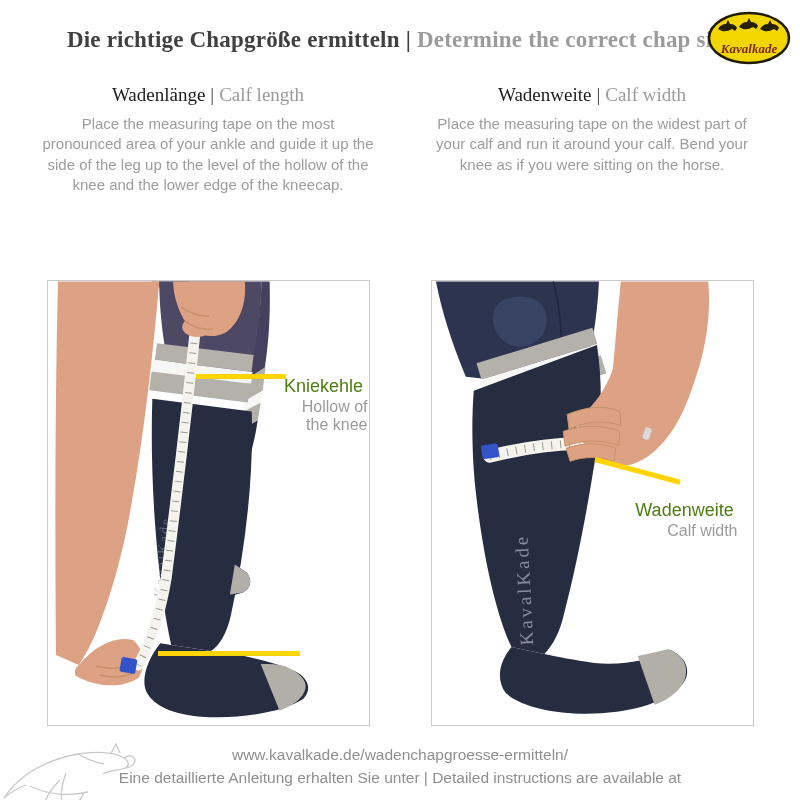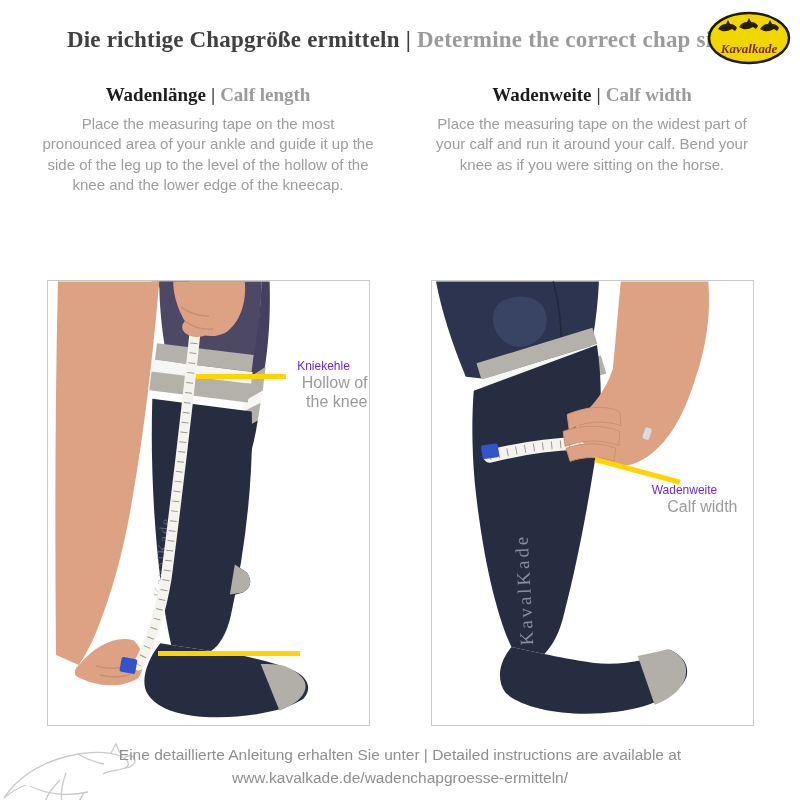--- a/index.html
+++ b/index.html
@@ -10,40 +10,40 @@
   header { position:relative; height:80px; }
   .main-title { padding-top:27px; text-align:center; font-family:"Liberation Serif", serif; font-weight:bold; font-size:23px; letter-spacing:.2px; }
   .title-de { color:#404040; }
   .title-sep { color:#3c3c3c; padding:0 6px; }
   .title-en { color:#9b9b9b; }
   .logo { position:absolute; right:9px; top:11px; width:84px; height:54px; }
 
   
   .columns { display:flex; justify-content:space-between; padding:4px 41px 0 41px; }
   .column { width:334px; }
-  .col-heading { text-align:center; font-family:"Liberation Serif", serif; font-weight:bold; font-size:19px; height:30px; }
+  .col-heading { text-align:center; font-family:"Liberation Serif", serif; font-weight:normal; font-size:19px; height:30px; }
   .h-de { color:#1c1c1c; }
   .h-sep { color:#3c3c3c; padding:0 5px; }
   .h-en { color:#9b9b9b; }
   .col-body { height:166px; text-align:center; font-size:15px; line-height:1.36; }
   .body-de { color:#414141; }
   .body-en { color:#9d9d9d; }
 
   
   .photo { position:relative; width:323px; height:446px; margin:0 auto; border:1px solid #cacaca; background:#fff; }
   .illus { position:absolute; left:0; top:0; width:100%; height:100%; }
   .ann-line { position:absolute; height:5px; background:#FFD400; }
   .knee-line  { left:148px; top:93px;  width:90px; }
   .ankle-line { left:110px; top:370px; width:142px; }
   .calf-line  { left:163px; top:176px; width:88px; transform:rotate(15deg); transform-origin:left center; }
   .ann-label { position:absolute; text-align:center; }
   .knee-label  { left:232px; top:78px;  width:88px; }
   .ankle-label { left:238px; top:356px; width:84px; }
   .calf-label  { left:200px; top:202px; width:106px; }
-  .ann-de { color:#6d28d9; font-size:12px; line-height:1.25; }
+  .ann-de { color:#4d7c0f; font-size:18px; line-height:1.25;margin-top:16px; }
   .ann-en { color:#9b9b9b; font-size:16px; line-height:1.18;text-align:right; }
 
   
   footer { position:relative; margin-top:17px; text-align:center; color:#8f8f8f; font-size:15.5px; line-height:1.5; }
   .horse-sketch { position:absolute; left:2px; top:740px; width:140px; height:62px; }
 </style>
 </head>
 <body>
 
 <div class="page">
@@ -169,17 +169,17 @@
       <path d="M109,13 L114,4 L118,13"></path>
       <path d="M76,14 C84,19 93,22 102,24"></path>
       <path d="M64,33 C60,44 58,52 60,61"></path>
       <path d="M58,40 C50,48 45,56 43,62"></path>
       <path d="M28,46 C44,54 66,57 86,52"></path>
       <path d="M2,58 C9,52 16,48 24,45"></path>
       <path d="M82,52 C80,57 78,60 76,62"></path>
     </g>
   </svg>
   <footer>
+    <div>www.kavalkade.de/wadenchapgroesse-ermitteln/</div>
     <div>Eine detaillierte Anleitung erhalten Sie unter | Detailed instructions are available at</div>
-    <div>www.kavalkade.de/wadenchapgroesse-ermitteln/</div>
   </footer>
 
 </div>
 
 </body></html>

